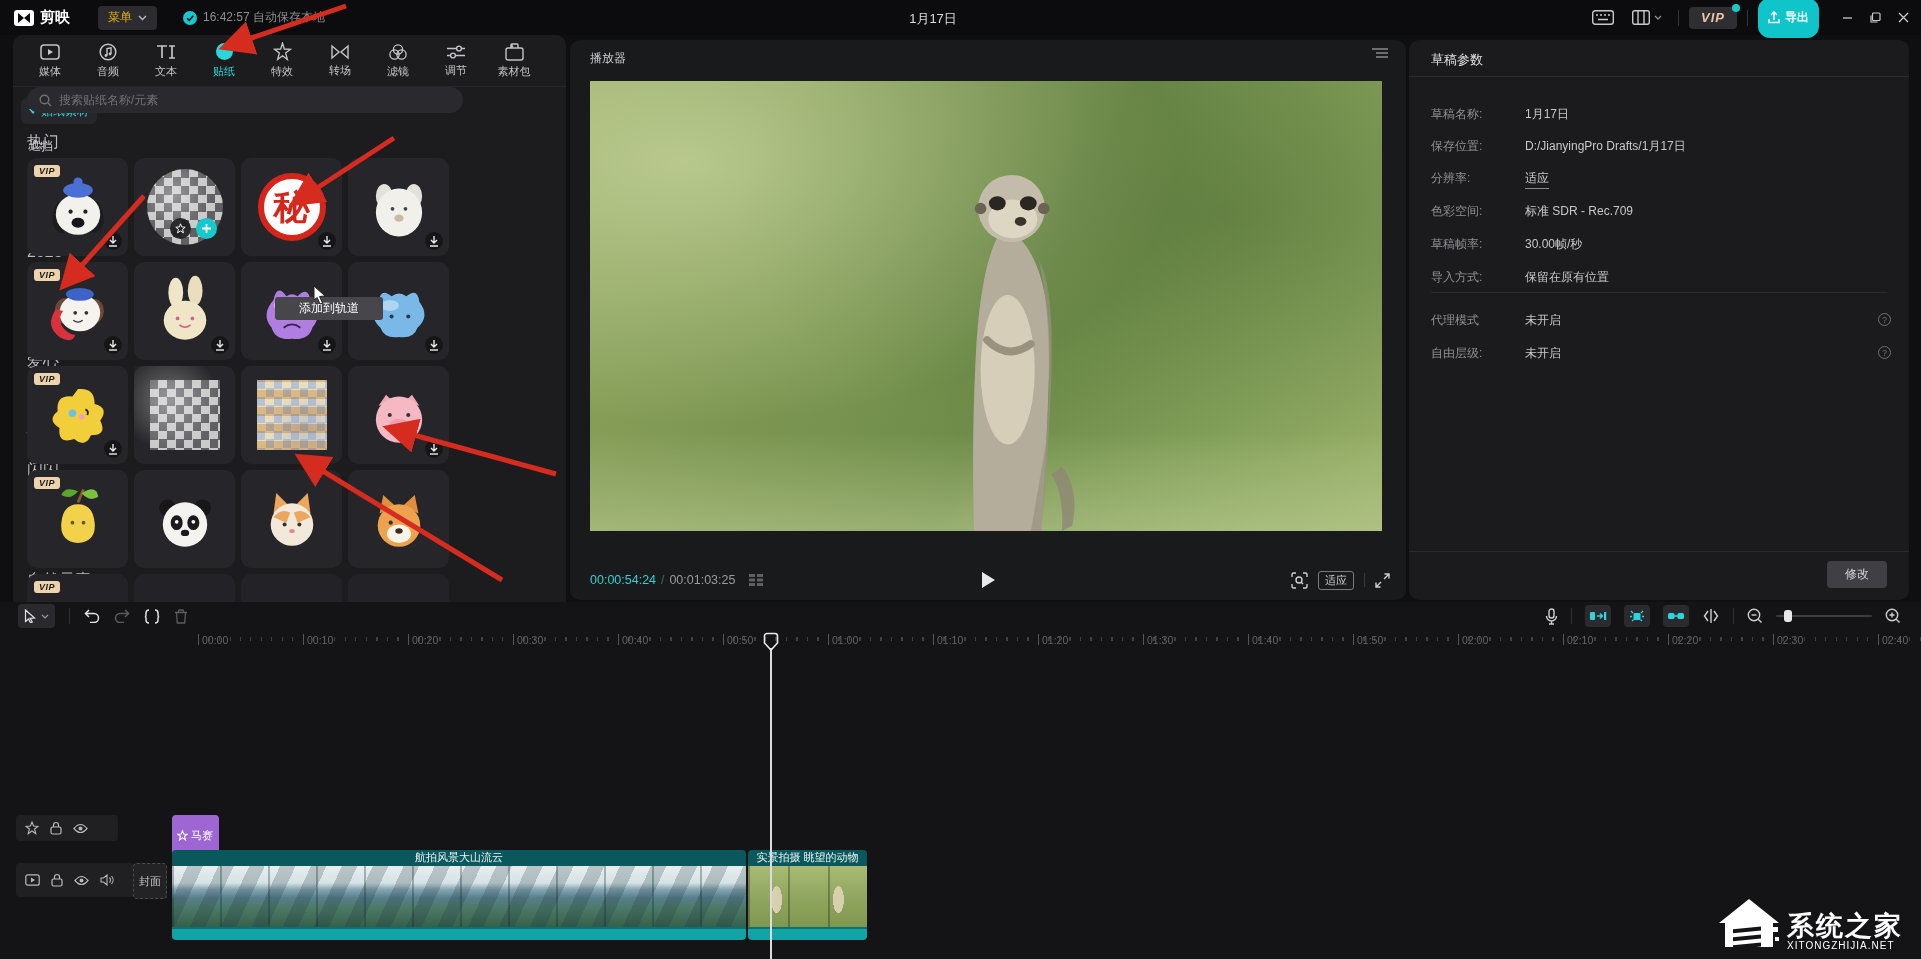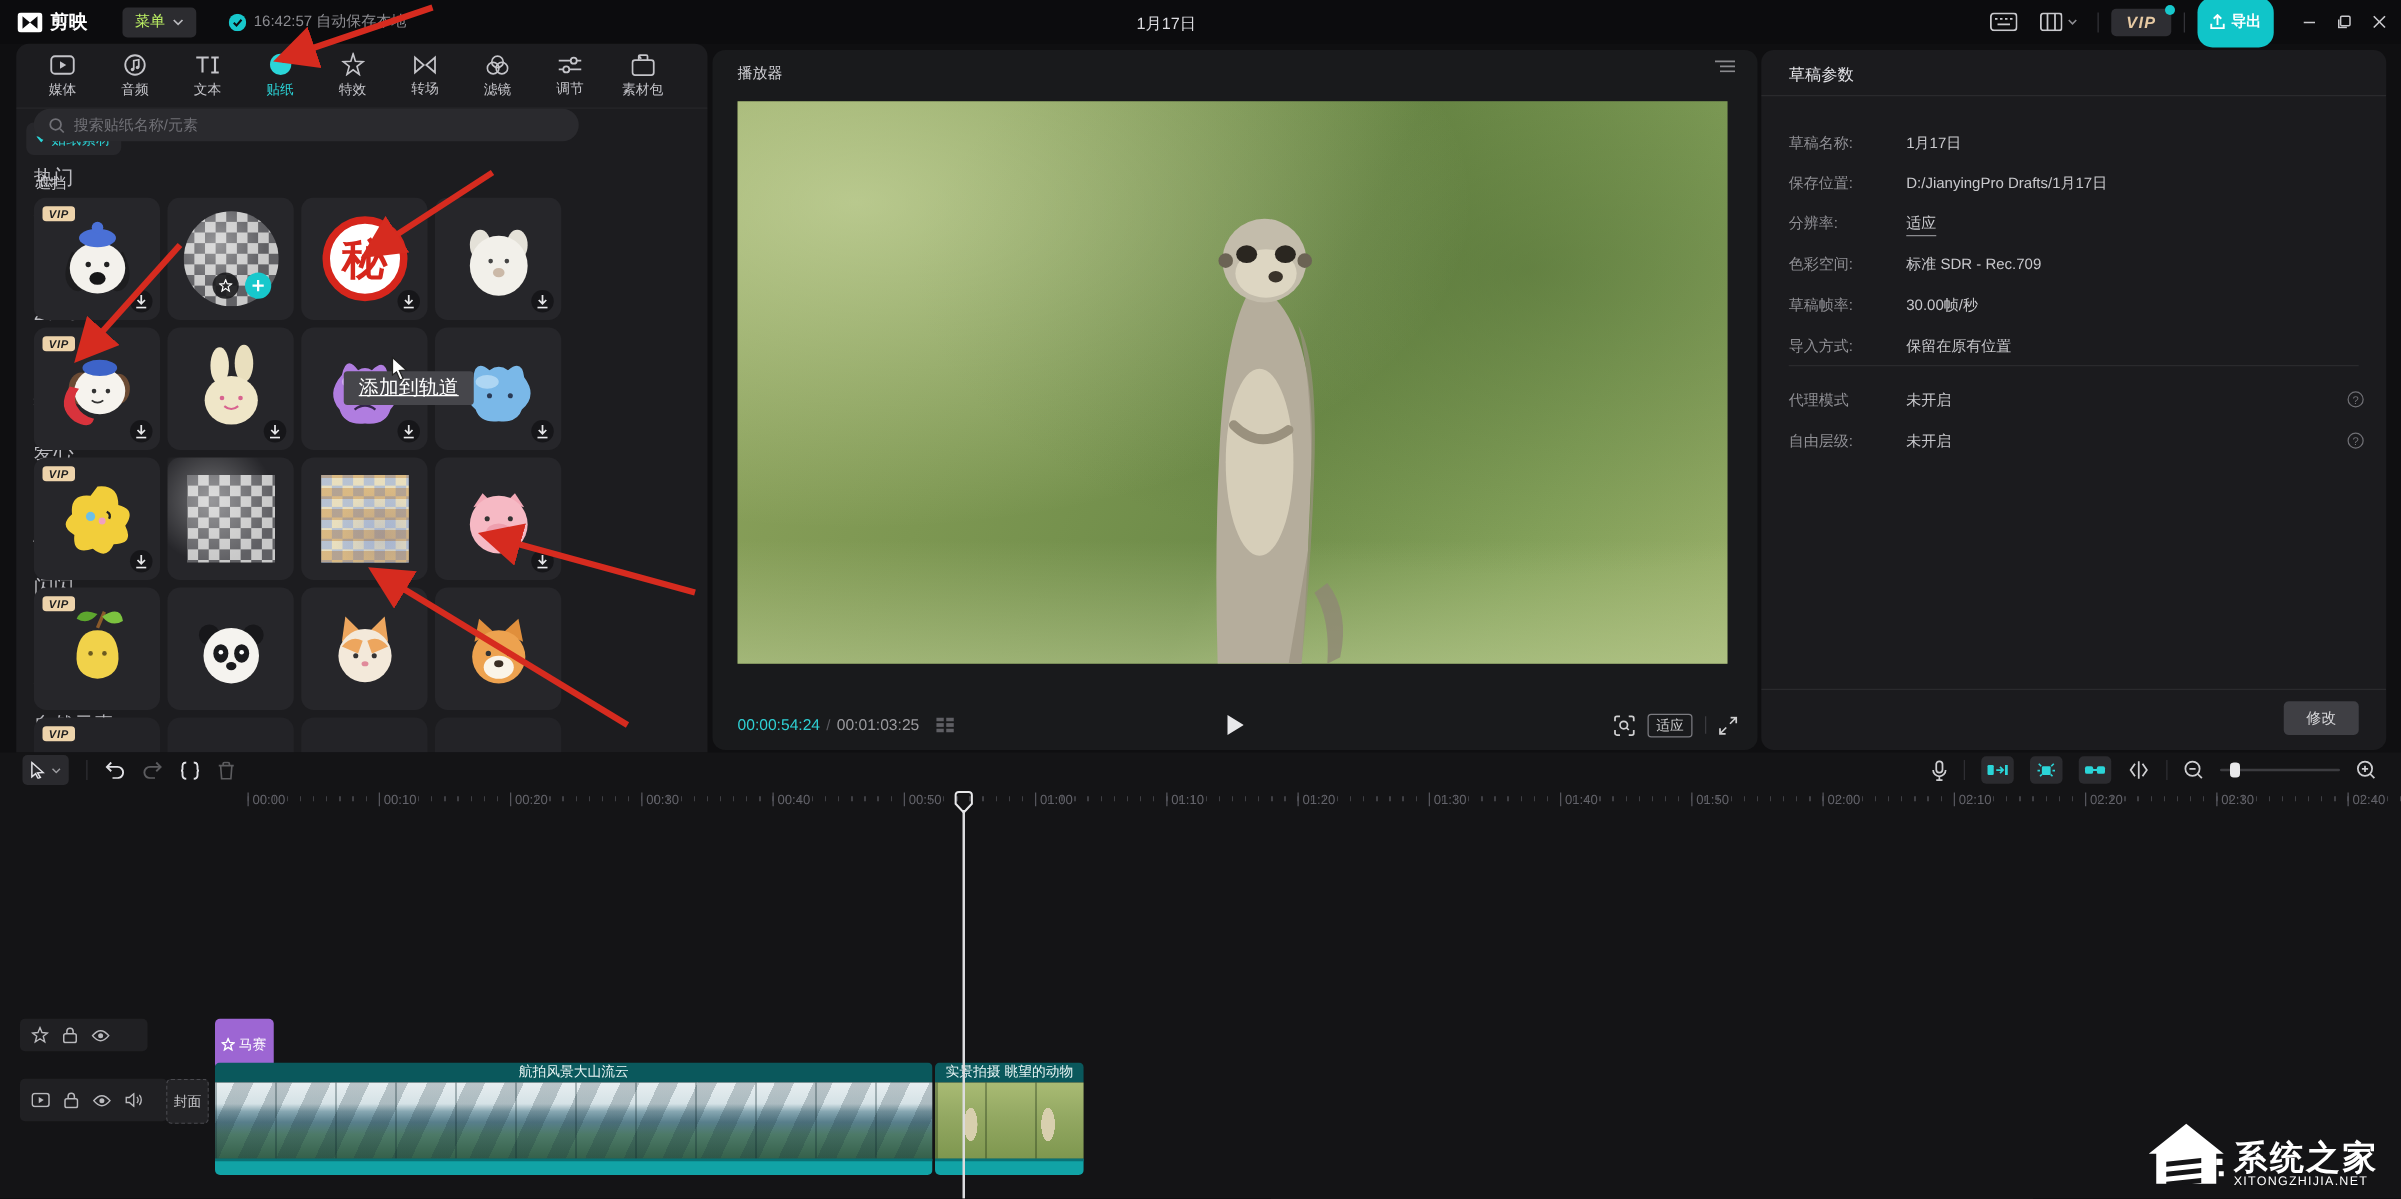--- a/index.html
+++ b/index.html
@@ -5,21 +5,21 @@
   html,body{margin:0;padding:0;background:#0c0c0e;}
   *{box-sizing:border-box;}
   #app{position:relative;width:1921px;height:959px;background:#0f0f11;overflow:hidden;
        font-family:"Liberation Sans","DejaVu Sans",sans-serif;color:#d2d2d6;font-size:12px;}
   .flex{display:flex;align-items:center;}
   svg{display:block;}
 
   
   #titlebar{position:absolute;left:0;top:0;width:1921px;height:35px;background:#0c0c0e;display:flex;align-items:center;}
   #logo{display:flex;align-items:center;gap:6px;margin-left:14px;font-weight:bold;font-size:15px;color:#fff;}
-  #menu-btn{margin-left:28px;background:#2c2c30;border-radius:4px;height:24px;padding:0 10px;display:flex;align-items:center;gap:6px;color:#bef264;}
+  #menu-btn{margin-left:28px;background:#2c2c30;border-radius:4px;height:24px;padding:0 10px;display:flex;align-items:center;gap:6px;color:#eab308;}
   #autosave{margin-left:26px;display:flex;align-items:center;gap:6px;color:#8d8d92;font-size:12px;}
   #win-title{position:absolute;left:933px;top:10px;transform:translateX(-50%);color:#dcdce0;font-size:13px;}
   .tb-right{position:absolute;top:0;height:35px;display:flex;align-items:center;}
   .tb-div{width:1px;height:16px;background:#333338;margin:0 10px;}
   #vip-badge{position:relative;background:#2e2e33;border-radius:4px;height:22px;padding:0 12px;display:flex;align-items:center;}
   #vip-badge b{color:#e6c9a3;font-style:italic;font-size:13px;letter-spacing:1px;}
   #vip-dot{position:absolute;right:-3px;top:-3px;width:8px;height:8px;border-radius:50%;background:#17c8cc;}
   #export-btn{background:#10c5c9;border-radius:12px;height:40px;padding:0 10px;display:flex;align-items:center;gap:5px;color:#fff;font-weight:bold;}
   .winctl{width:28px;height:35px;display:flex;align-items:center;justify-content:center;color:#c9c9cd;}
 
@@ -52,21 +52,21 @@
   .mosaic{width:70px;height:70px;background:repeating-conic-gradient(#c9c9c9 0% 25%,#606064 0% 50%);background-size:17px 17px;}
   .mosaic:after{content:"";position:absolute;inset:0;background:radial-gradient(circle at 35% 35%,rgba(255,255,255,.35),transparent 55%);}
   .mosaic-circle{border-radius:50%;width:76px;height:76px;overflow:hidden;position:relative;}
   .mosaic-color{background:repeating-conic-gradient(#e6dcba 0% 25%,#9ab0d8 0% 50%);background-size:17px 17px;position:relative;}
   .mosaic-color:after{content:"";position:absolute;inset:0;background:
      repeating-linear-gradient(0deg,rgba(205,150,78,.5) 0 9px,rgba(238,228,198,.35) 9px 17px),
      radial-gradient(circle at 70% 70%,rgba(90,120,200,.4),transparent 55%);}
   .mi{width:68px;height:68px;border-radius:50%;background:#fff;border:6px solid #d6261c;color:#d6261c;
       display:flex;align-items:center;justify-content:center;font-size:36px;font-weight:bold;}
   .partial{background:#232327;}
-  #tooltip{position:absolute;left:262px;top:262px;background:#46464b;color:#fff;border-radius:3px;padding:3px 12px;font-size:16px;white-space:nowrap;z-index:40;text-decoration:underline;}
+  #tooltip{position:absolute;left:262px;top:262px;background:#46464b;color:#fff;border-radius:3px;padding:3px 24px;font-size:12px;white-space:nowrap;z-index:40;}
   #cursor{position:absolute;left:299px;top:250px;z-index:41;}
 
   
   #player-head{position:absolute;left:20px;top:10px;color:#cfcfd4;}
   #player-menu{position:absolute;right:18px;top:8px;color:#8a8a8e;font-size:15px;}
   #video{position:absolute;left:20px;top:41px;width:792px;height:450px;background:
      linear-gradient(115deg,#8fa45e 0%,#7d9752 30%,#6e8c49 55%,#86a35c 80%,#9ab06a 100%);overflow:hidden;}
   #video:before{content:"";position:absolute;inset:0;background:
      radial-gradient(ellipse at 12% 18%,rgba(225,235,185,.55),transparent 50%),
      radial-gradient(ellipse at 80% 30%,rgba(70,100,45,.45),transparent 55%),

